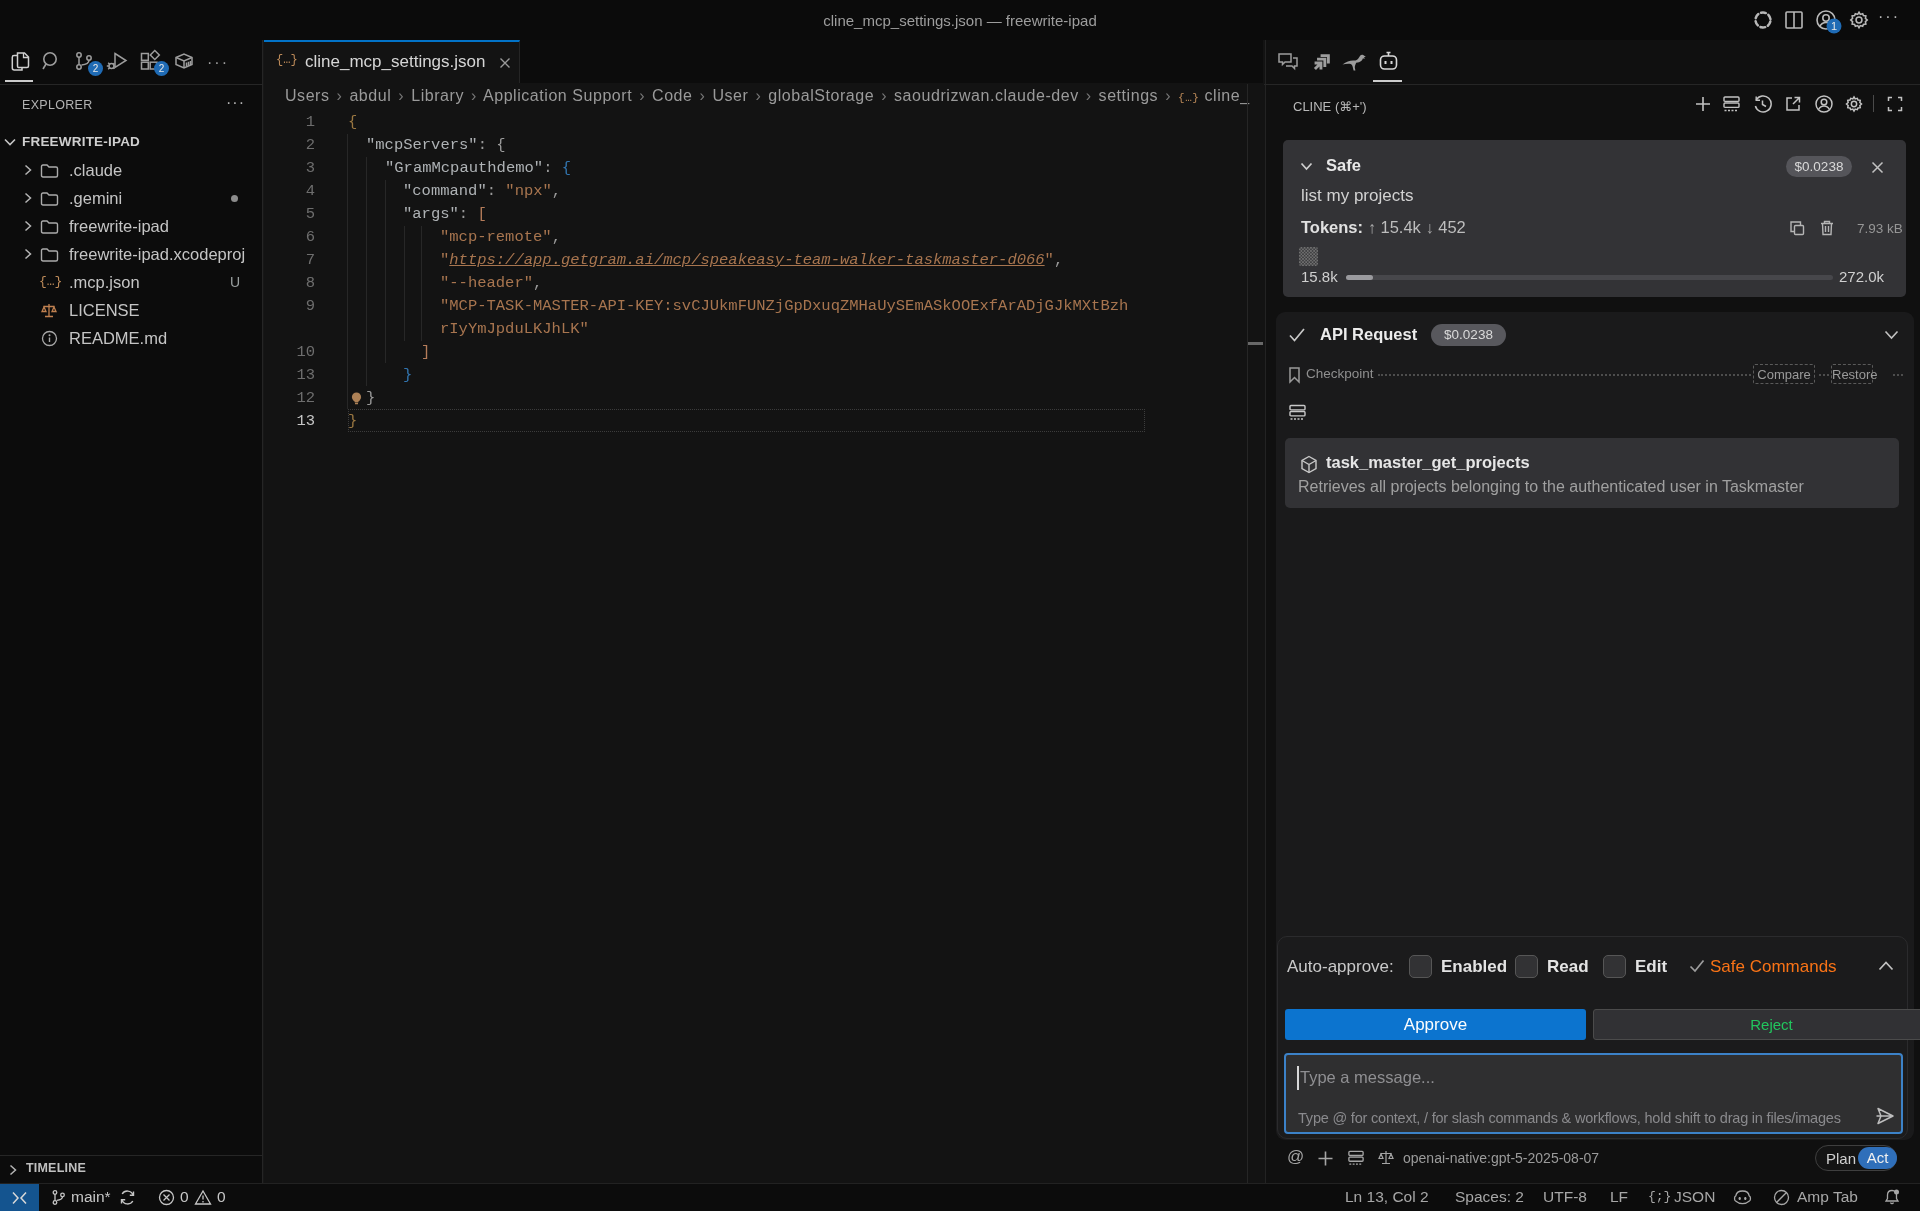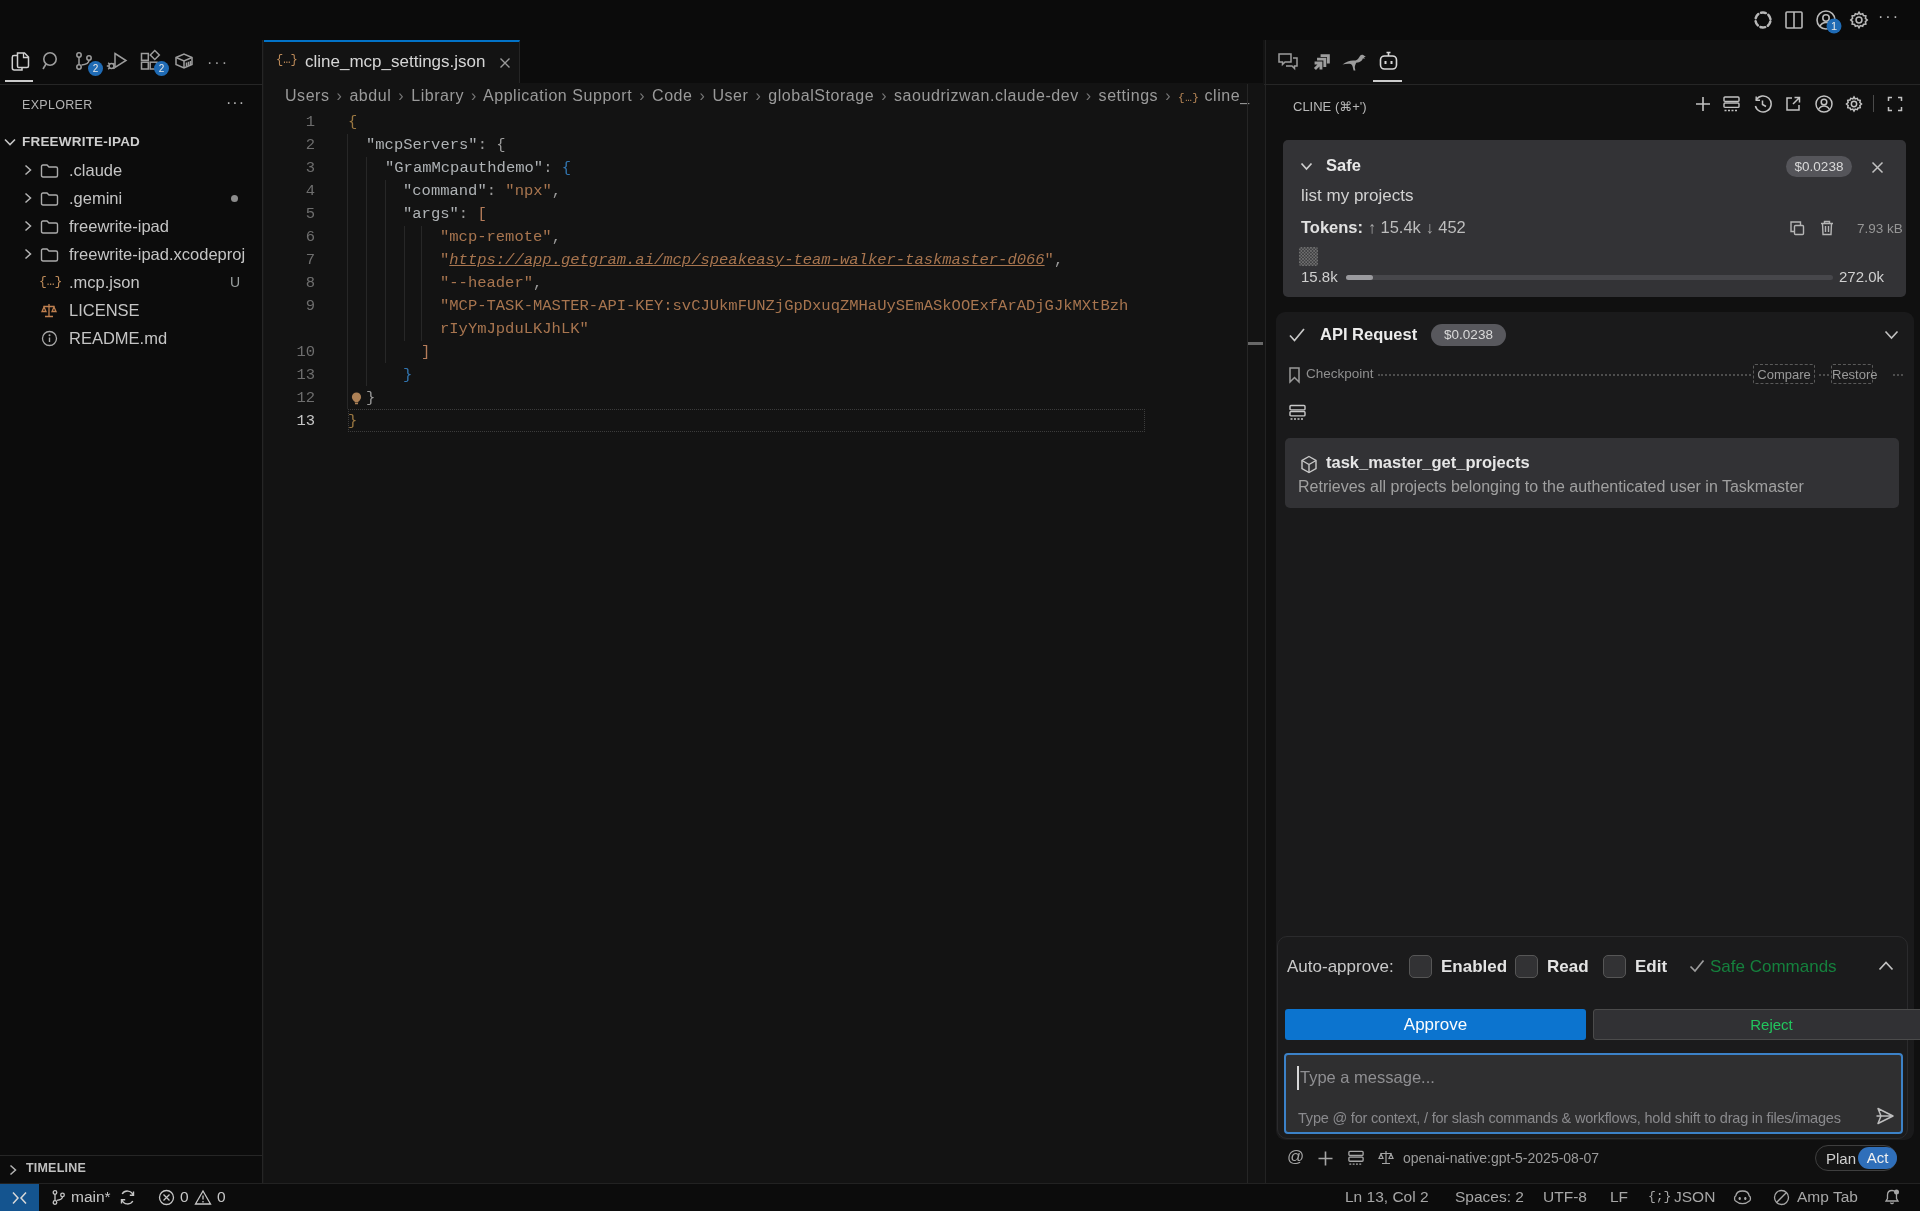--- a/index.html
+++ b/index.html
@@ -8,20 +8,21 @@
   .abs { position:absolute; }
   #win { position:relative; width:1920px; height:1211px; background:#171717; }
   .mono { font-family:"Liberation Mono", monospace; }
   svg { display:block; }
 </style>
 </head>
 <body>
 <div id="win">
 
   <div class="abs" id="titlebar" style="left:0;top:0;width:1920px;height:40px;background:#0b0b0b;"></div>
+  <div class="abs" style="left:0;top:12px;width:1920px;text-align:center;font-size:15px;color:#9d9d9d;">cline_mcp_settings.json — freewrite-ipad</div>
   <div class="abs" id="titleicons" style="left:1740px;top:0;width:180px;height:40px;">
 
     <svg class="abs" style="left:11px;top:8px;" width="24" height="24" viewBox="0 0 24 24">
       <g transform="translate(12,12) rotate(12)" fill="none" stroke="#b8b8b8" stroke-linecap="round">
         <circle r="7.5" stroke-width="2.5" stroke-dasharray="4.9 3"></circle>
       </g>
     </svg>
 
     <svg class="abs" style="left:43px;top:9px;" width="22" height="22" viewBox="0 0 22 22">
       <rect x="3" y="3" width="16" height="16" rx="1" fill="none" stroke="#b8b8b8" stroke-width="1.6"></rect>
@@ -414,21 +415,21 @@
     <div class="abs" style="left:9px;top:9px;font-size:17px;color:#c9c9c9;">Auto-approve:</div>
     <div class="abs" style="left:131px;top:7px;width:23px;height:23px;background:#323234;border:1px solid #565656;border-radius:5px;"></div>
     <div class="abs" style="left:163px;top:9px;font-size:17px;font-weight:bold;color:#e3e3e3;">Enabled</div>
     <div class="abs" style="left:237px;top:7px;width:23px;height:23px;background:#323234;border:1px solid #565656;border-radius:5px;"></div>
     <div class="abs" style="left:269px;top:9px;font-size:17px;font-weight:bold;color:#e3e3e3;">Read</div>
     <div class="abs" style="left:325px;top:7px;width:23px;height:23px;background:#323234;border:1px solid #565656;border-radius:5px;"></div>
     <div class="abs" style="left:357px;top:9px;font-size:17px;font-weight:bold;color:#e3e3e3;">Edit</div>
     <svg class="abs" style="left:411px;top:11px;" width="16" height="14" viewBox="0 0 16 14">
         <path d="M1.5 7.5 L6 12 L14.5 1.5" fill="none" stroke="#9d9d9d" stroke-width="1.7"></path>
       </svg>
-    <div class="abs" style="left:432px;top:9px;font-size:17px;color:#15803d;">Safe Commands</div>
+    <div class="abs" style="left:432px;top:9px;font-size:17px;color:#f97316;">Safe Commands</div>
     <svg class="abs" style="left:600px;top:13px;" width="16" height="10" viewBox="0 0 16 10">
         <path d="M1.5 8.5 L8 1.5 L14.5 8.5" fill="none" stroke="#c2c2c2" stroke-width="1.7"></path>
       </svg>
   </div>
   <div class="abs" id="btnApprove" style="left:1285px;top:1009px;width:301px;height:31px;background:#0c74cf;border-radius:3px;color:#fdfdfd;font-size:17px;text-align:center;line-height:31px;">Approve</div>
   <div class="abs" id="btnReject" style="left:1593px;top:1009px;width:357px;height:31px;background:#313134;border:1px solid #4b4b4b;border-radius:3px;color:#22c55e;font-size:15px;text-align:center;line-height:29px;">Reject</div>
   <div class="abs" id="inputbox" style="left:1284px;top:1053px;width:619px;height:81px;background:#2f2f30;border:2px solid #3c82c8;border-radius:4px;">
     <div class="abs" style="left:11px;top:11px;width:1.5px;height:24px;background:#d8d8d8;"></div>
     <div class="abs" style="left:14px;top:13px;font-size:16.5px;color:#8f8f92;">Type a message...</div>
     <div class="abs" style="left:12px;top:55px;font-size:14.5px;letter-spacing:-0.2px;color:#8a8a8d;">Type @ for context, / for slash commands &amp; workflows, hold shift to drag in files/images</div>

